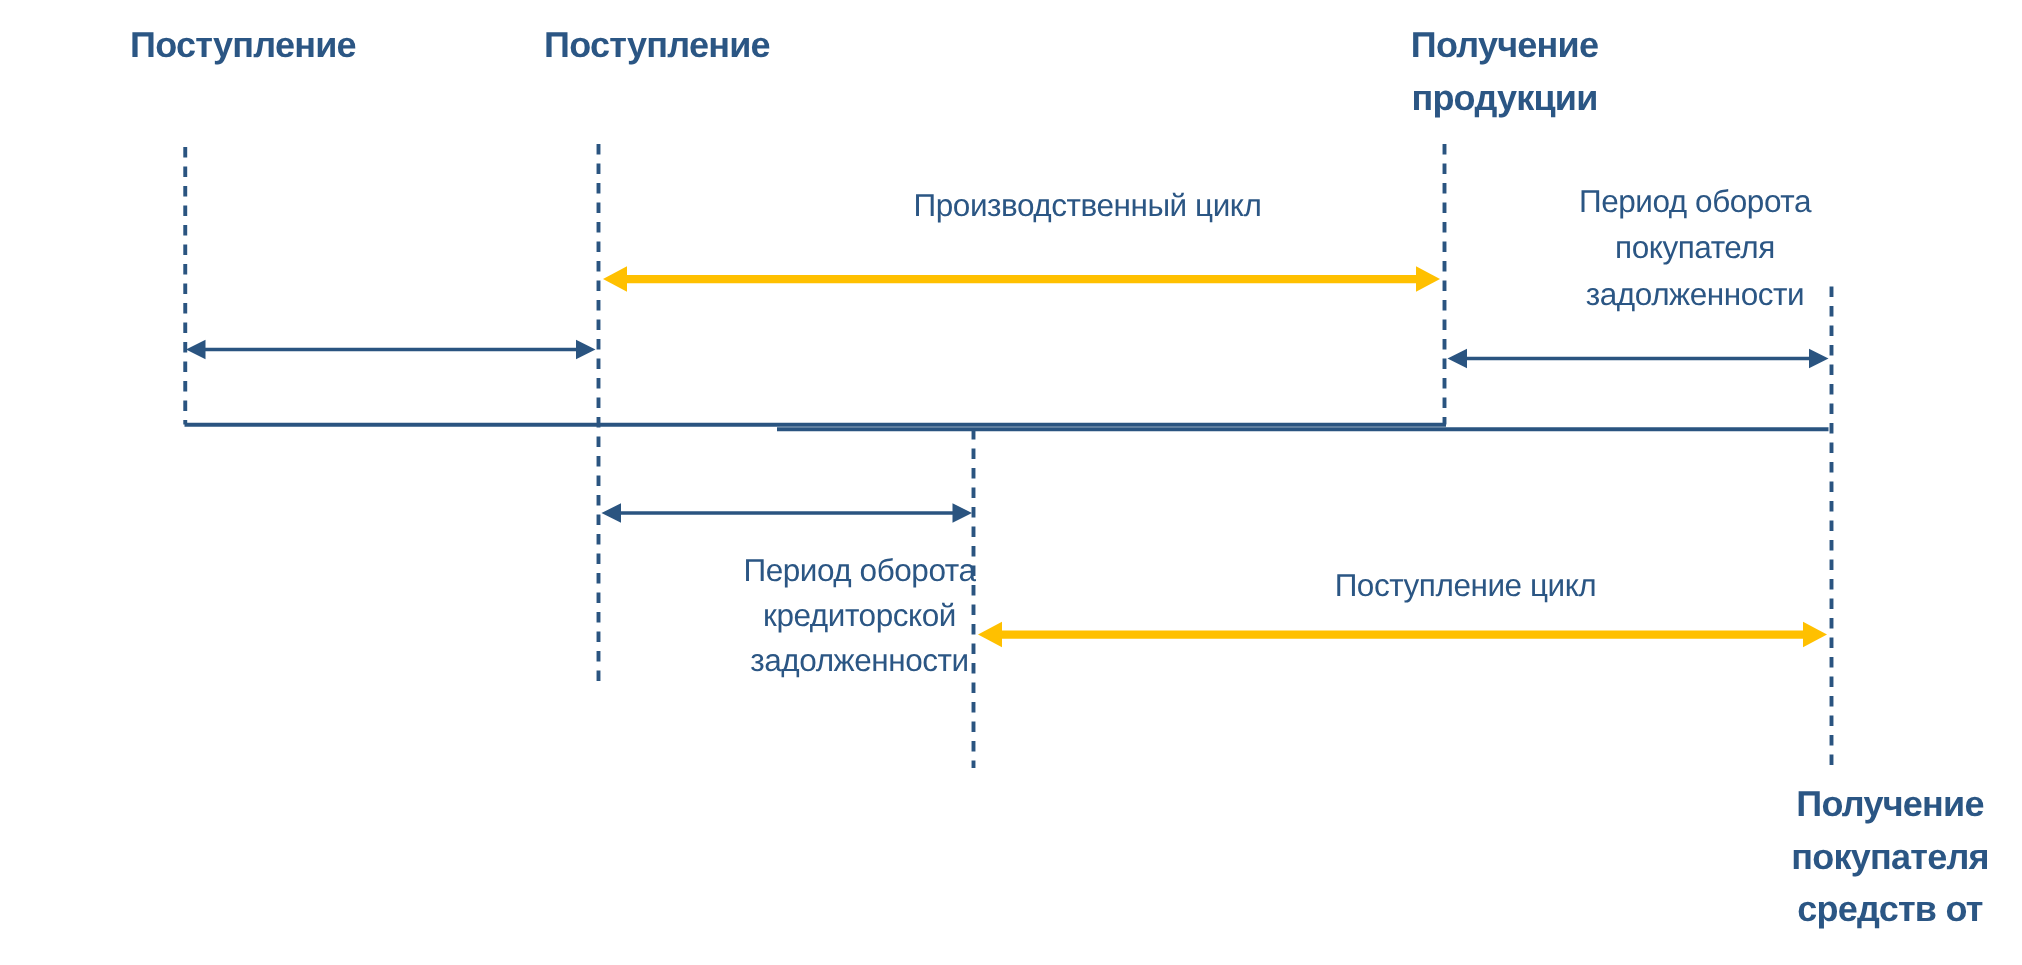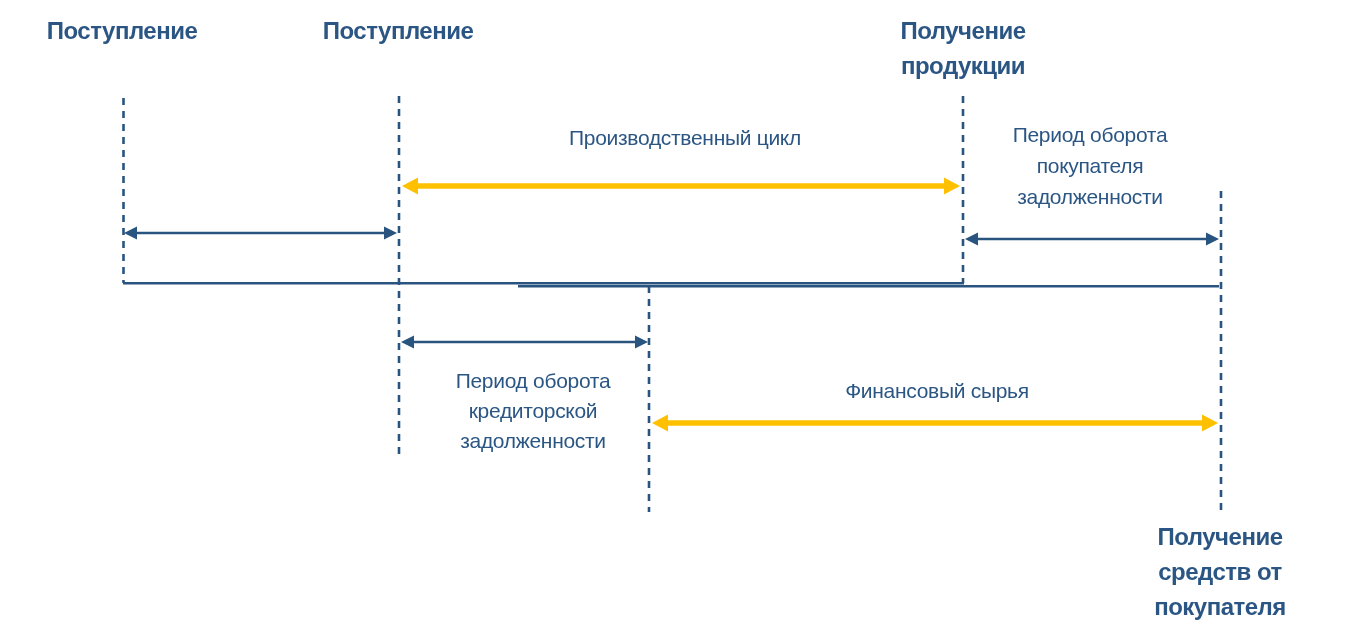--- a/index.html
+++ b/index.html
@@ -16,20 +16,21 @@
     font-family:"Liberation Sans","DejaVu Sans",sans-serif;
     overflow:hidden;
   }
   .layer{position:absolute;left:0;top:0;width:1348px;height:643px;}
   .label{
     position:absolute;
     transform:translateX(-50%);
     text-align:center;
     color:var(--text);
     white-space:nowrap;
+    margin-left:40px;
   }
   .label.title{
     font-size:24px;
     font-weight:bold;
     line-height:35px;
     letter-spacing:-0.5px;
   }
   .label.period{
     font-size:21px;
     font-weight:normal;
@@ -118,38 +119,38 @@
   </div>
 
   <div class="label title" style="left:963px;top:13px">
     <div>Получение</div>
     <div>продукции</div>
   </div>
 
 
   <div class="label title" style="left:1220px;top:519px">
     <div>Получение</div>
+    <div>покупателя</div>
     <div>средств от</div>
-    <div>покупателя</div>
   </div>
 
 
   <div class="label period" style="left:685px;top:123px">
     <div>Производственный цикл</div>
   </div>
 
   <div class="label period" style="left:1090px;top:119px;line-height:31px">
     <div>Период оборота</div>
     <div>покупателя</div>
     <div>задолженности</div>
   </div>
 
   <div class="label period" style="left:533px;top:366px">
     <div>Период оборота</div>
     <div>кредиторской</div>
     <div>задолженности</div>
   </div>
 
   <div class="label period" style="left:937px;top:376px">
-    <div>Финансовый сырья</div>
+    <div>Поступление цикл</div>
   </div>
 
 </div>
 
 </body></html>

